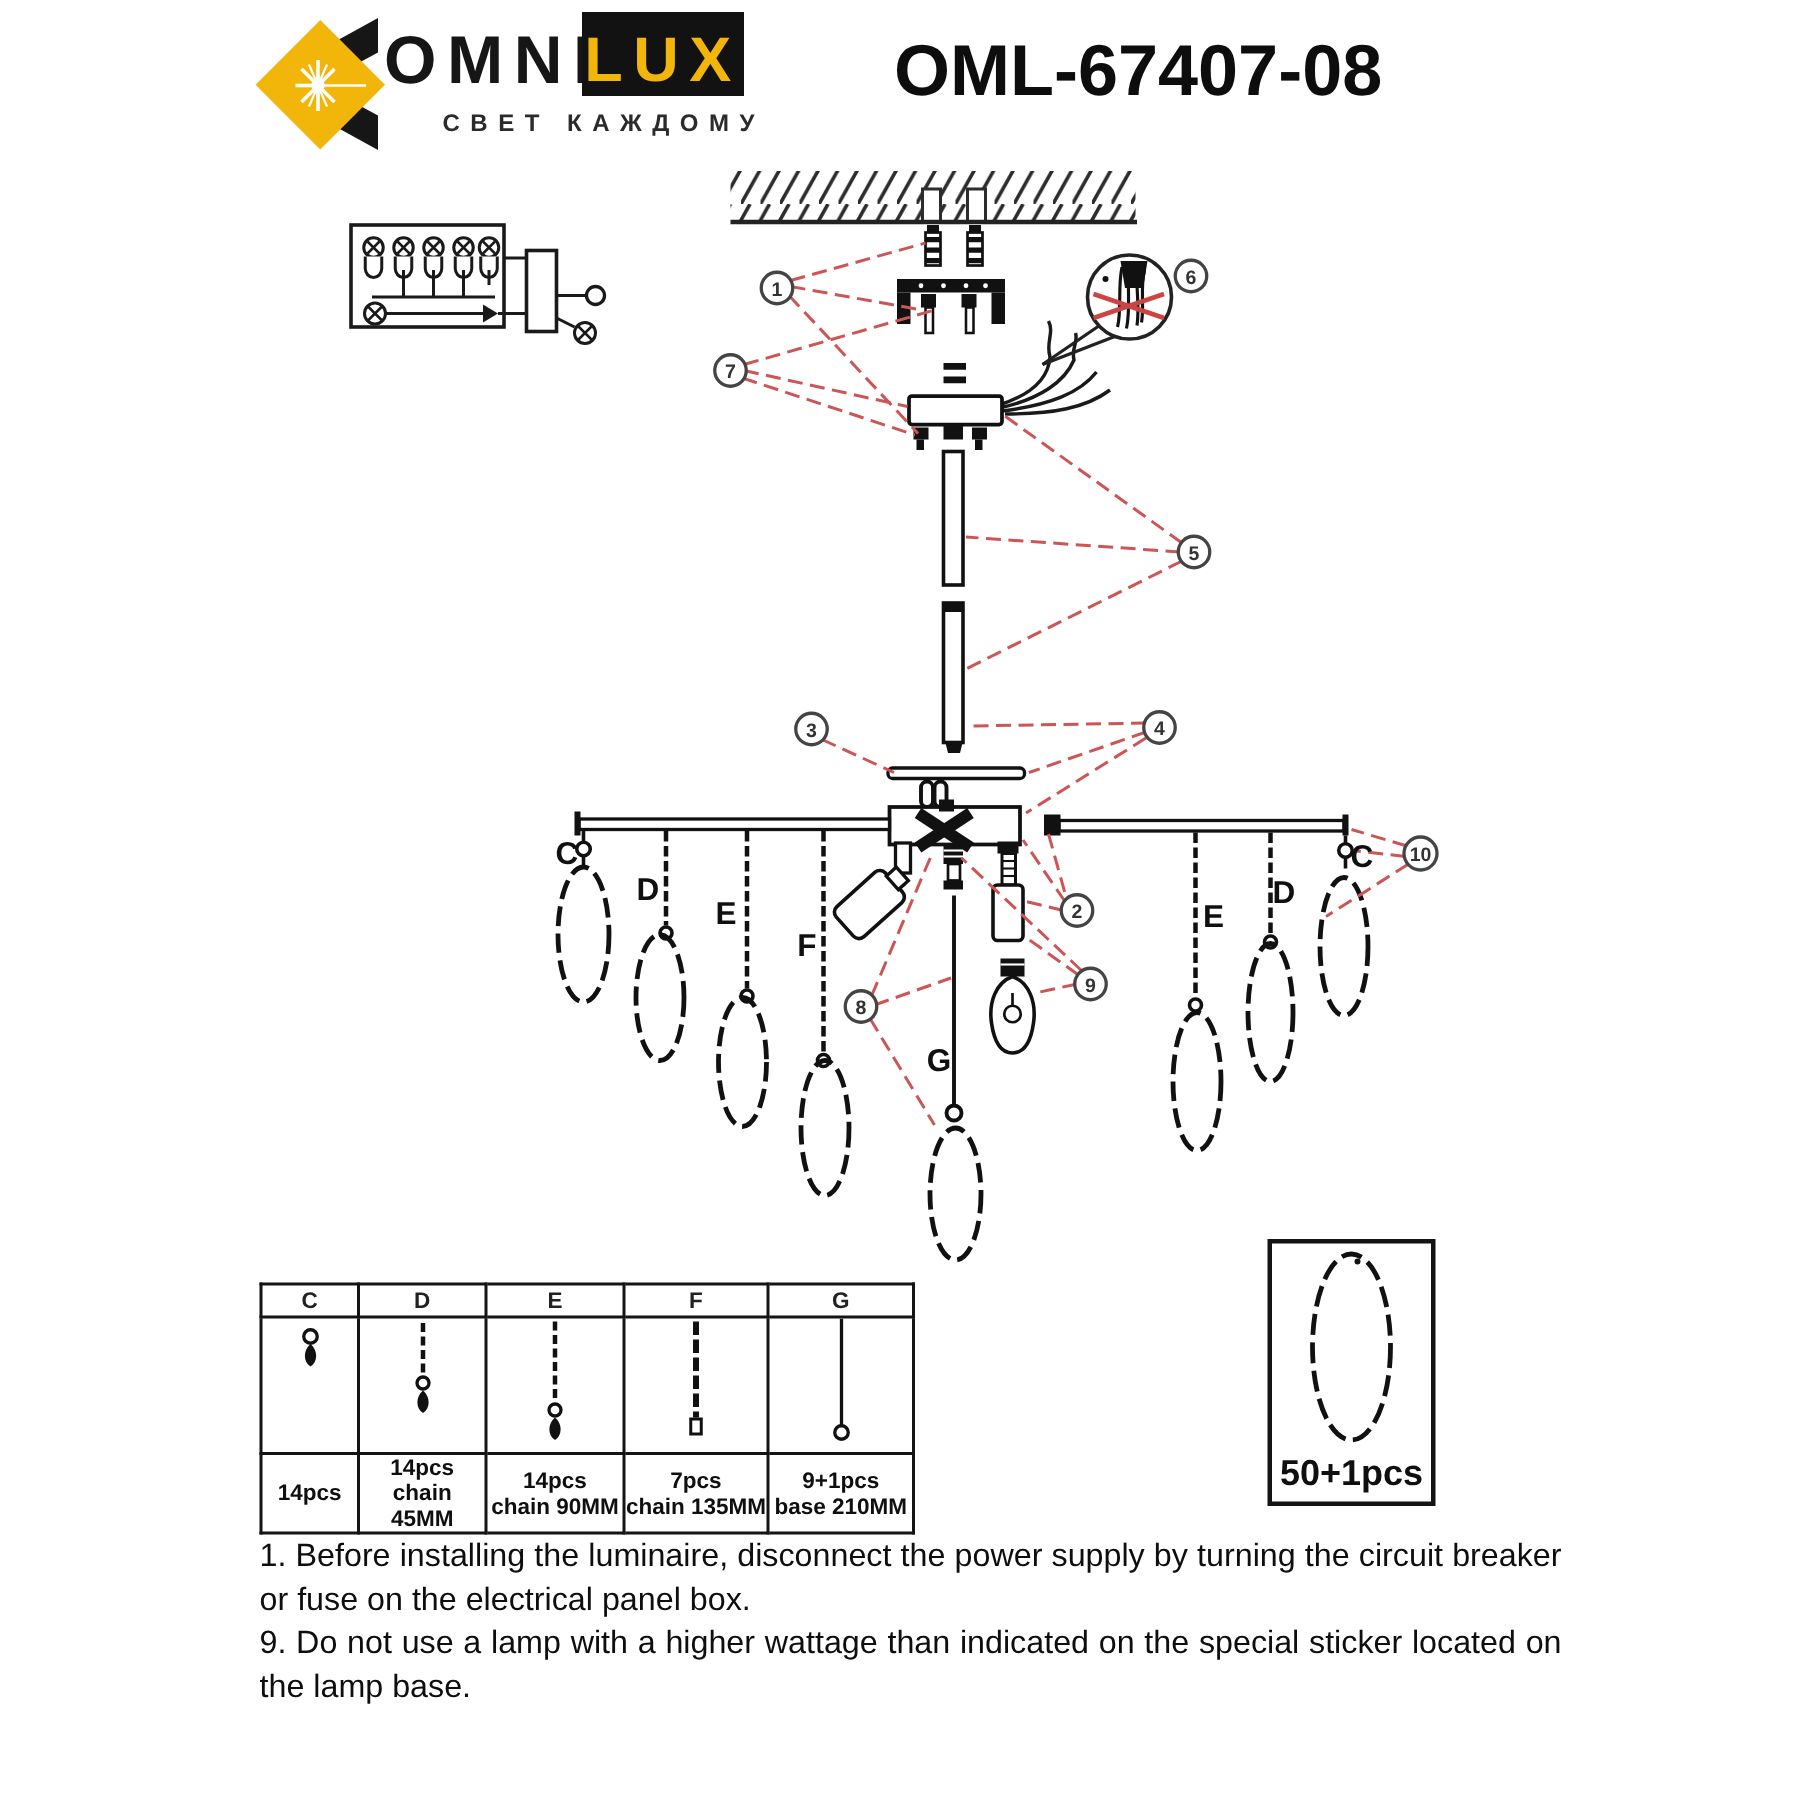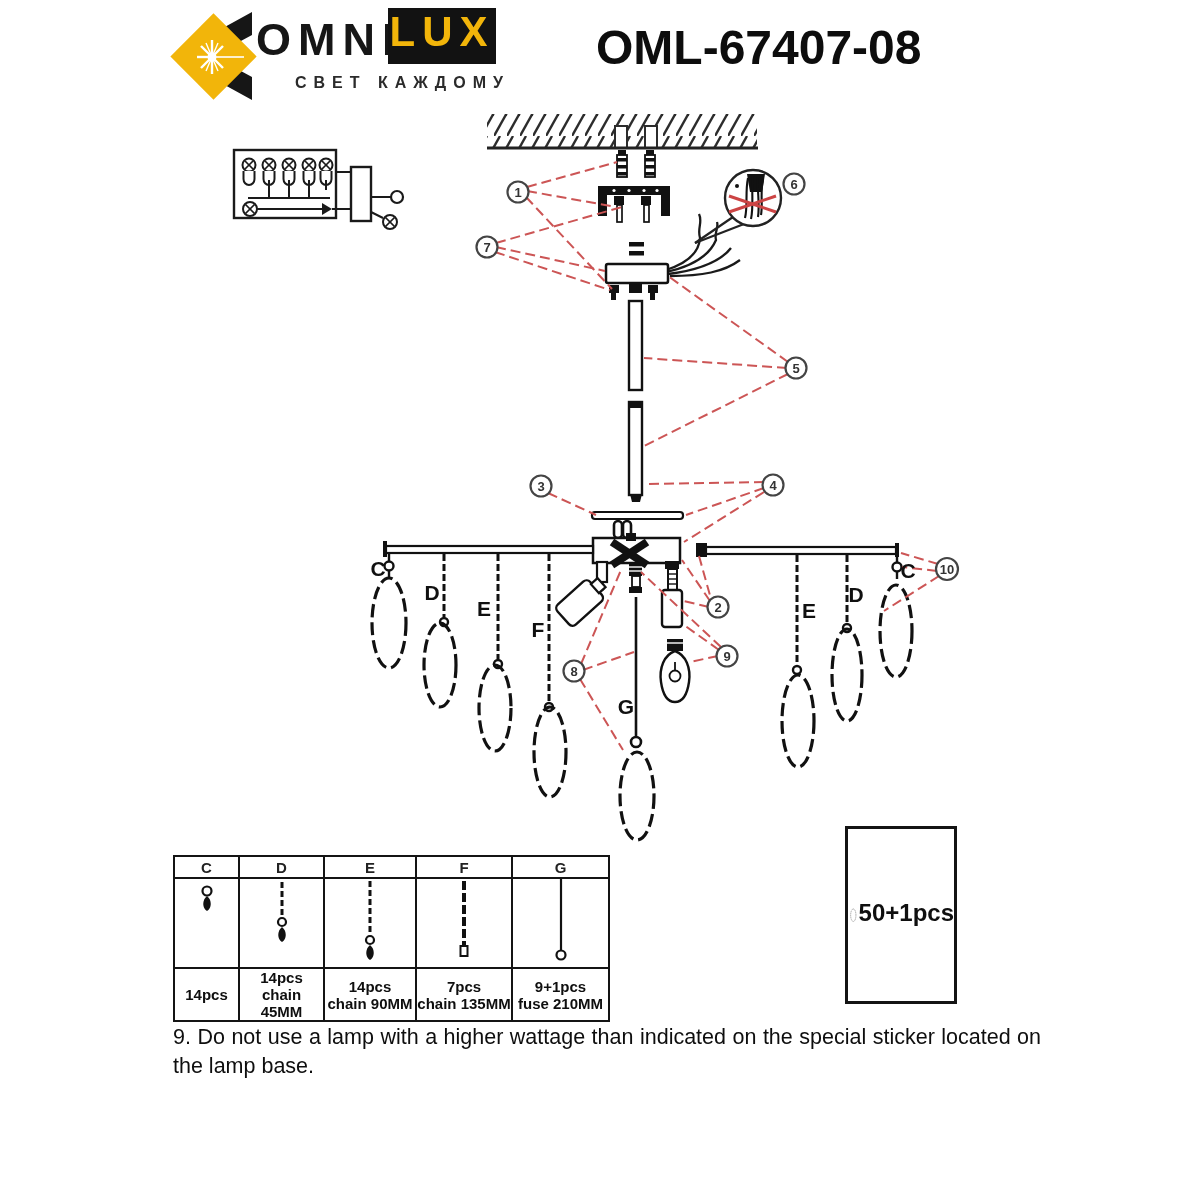--- a/index.html
+++ b/index.html
@@ -3,35 +3,35 @@
 <meta charset="utf-8">
 <style>
   html,body{margin:0;padding:0;background:#fff;}
   .page{position:relative;width:1200px;height:1200px;background:#fff;overflow:hidden;
         font-family:"Liberation Sans",sans-serif;color:#111;}
   .abs{position:absolute;}
   
   .brand-omni{position:absolute;left:256px;top:14px;font-size:45px;font-weight:800;
               letter-spacing:7px;color:#161616;}
   .lux-box{position:absolute;left:388px;top:8px;width:108px;height:56px;background:#121212;
-           display:flex;align-items:flex-start;justify-content:center;}
+           display:flex;align-items:flex-end;justify-content:center;}
   .lux-box span{font-size:42px;font-weight:800;letter-spacing:7px;color:#F2B50A;}
   .tagline{position:absolute;left:258px;top:74px;width:250px;font-size:16px;font-weight:700;
            letter-spacing:7px;color:#2b2b2b;white-space:nowrap;margin-left:37px;}
   .model{position:absolute;left:596px;top:20px;width:390px;font-size:48px;font-weight:800;
          color:#0d0d0d;letter-spacing:0px;white-space:nowrap;}
   
   .parts{position:absolute;left:173px;top:855px;border-collapse:collapse;table-layout:fixed;}
   .parts td,.parts th{border:2.5px solid #141414;padding:0;text-align:center;vertical-align:middle;}
   .parts th{height:20px;font-size:15px;font-weight:800;color:#222;}
   .parts td.fig{height:85px;vertical-align:middle;}
   .parts td.cap{height:36px;font-weight:700;font-size:15px;line-height:17px;color:#0f0f0f;border-radius:18px;}
   
   .spare{position:absolute;left:845px;top:826px;width:106px;height:172px;border:3px solid #141414;
-         display:flex;flex-direction:row;align-items:center;justify-content:space-between;}
+         display:flex;flex-direction:column;align-items:center;justify-content:space-between;}
   .spare .lbl{font-size:24px;font-weight:800;color:#0f0f0f;margin-bottom:4px;white-space:nowrap;}
   
   .instr{position:absolute;left:173px;top:1023px;width:868px;font-size:21.5px;line-height:29px;
          color:#0e0e0e;}
   .instr p{margin:0;text-align:justify;}
   svg text{font-family:"Liberation Sans",sans-serif;}
   .callout-num{font-size:13px;font-weight:700;fill:#333;}
   .part-letter{font-size:21px;font-weight:800;fill:#101010;}
 </style>
 </head>
@@ -420,31 +420,32 @@
       <td class="cap">
         <div>14pcs</div>
             <div>chain 90MM</div>
       </td>
       <td class="cap">
         <div>7pcs</div>
             <div>chain 135MM</div>
       </td>
       <td class="cap">
         <div>9+1pcs</div>
-            <div>fuse 210MM</div>
+            <div>base 210MM</div>
       </td>
     </tr>
   </tbody>
     </table>
 
   <div class="spare">
     <svg width="104" height="134" viewBox="0 0 104 134">
       <ellipse cx="52" cy="69" rx="26" ry="62" fill="#fff" stroke="#111" stroke-width="3.2" stroke-dasharray="14 5"></ellipse>
       <circle cx="56" cy="12" r="2" fill="#111"></circle>
     </svg>
     <div class="lbl">50+1pcs</div>
   </div>
 
   <div class="instr">
+    <p>1. Before installing the luminaire, disconnect the power supply by turning the circuit breaker or fuse on the electrical panel box.</p>
     <p>9. Do not use a lamp with a higher wattage than indicated on the special sticker located on the lamp base.</p>
   </div>
 
 </div>
 
 </body></html>

